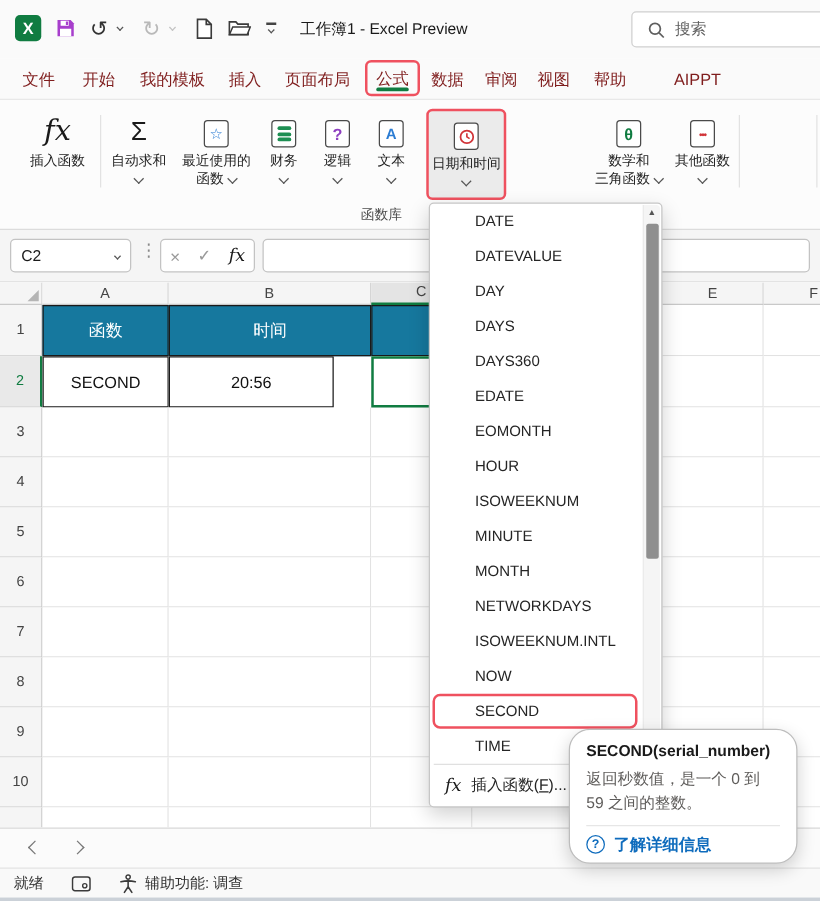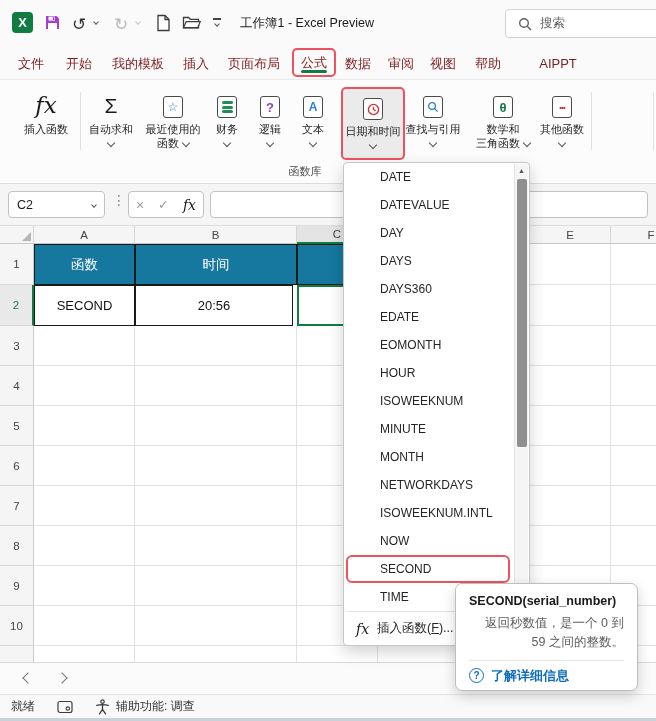--- a/index.html
+++ b/index.html
@@ -77,23 +77,23 @@
   .dd-item.hl { border:2px solid #EF515F; border-radius:6px; margin:0 4px 0 2px; padding-left:32px; }
   .dd-divider { position:absolute; left:3px; right:17px; top:448px; height:1px; background:#E0E0E0; }
   .dd-footer { position:absolute; left:0; right:15px; top:450px; height:31px; display:flex; align-items:center; padding-left:12px; gap:8px; font-size:12.5px; color:#252525; }
   .dd-footer .gfx { font-family:"DejaVu Serif","Liberation Serif",serif; font-style:italic; font-size:14px; color:#1a1a1a; }
   .dd-footer .key { text-decoration:underline; }
   .dd-scroll { position:absolute; top:1px; right:1px; bottom:1px; width:14px; background:#F5F5F5; border-left:1px solid #E3E3E3; border-radius:0 3px 3px 0; }
   .dd-scroll .ar { position:absolute; left:0; width:13px; text-align:center; font-size:7px; color:#555; }
   .dd-thumb { position:absolute; top:15px; left:1.5px; width:10px; height:268px; background:#8F8F8F; border-radius:2px; }
 
   
-  .tooltip { position:absolute; left:455px; top:583px; width:183px; height:108px; background:#fff; border:1px solid #BDBDBD; border-radius:7px; box-shadow:0 5px 14px rgba(0,0,0,0.18); z-index:60; padding:10px 13px 8px 13px; }
+  .tooltip { position:absolute; left:455px; top:583px; width:183px; height:108px; background:#fff; border:1px solid #BDBDBD; border-radius:17px; box-shadow:0 5px 14px rgba(0,0,0,0.18); z-index:60; padding:10px 13px 8px 13px; }
   .tt-title { font-size:12.5px; font-weight:bold; color:#1a1a1a; }
-  .tt-body { margin-top:6px; font-size:12.5px; color:#5f5d5b; line-height:1.55;text-align:right; }
+  .tt-body { margin-top:6px; font-size:12.5px; color:#5f5d5b; line-height:1.55; }
   .tt-div { height:1px; background:#E6E6E6; margin:7px 0 6px 0; }
   .tt-link { display:flex; align-items:center; gap:7px; color:#0F6CBD; font-size:13px; font-weight:bold; }
   .qcirc { width:15px; height:15px; border:1.5px solid #0F6CBD; border-radius:50%; font-size:10px; font-weight:bold; color:#0F6CBD; display:flex; align-items:center; justify-content:center; }
 
   
   .tabbar { position:absolute; top:662px; left:0; width:656px; height:32px; background:#FBFBFB; border-top:1px solid #D9D9D9; }
   .nav-ar { position:absolute; top:11px; width:8px; height:8px; border-left:1.6px solid #777; border-bottom:1.6px solid #777; }
   .nav-prev { left:24px; transform:rotate(45deg); }
   .nav-next { left:58px; transform:rotate(225deg); }
   .stabs { position:absolute; left:100px; top:0; height:32px; display:flex; align-items:center; }
@@ -246,32 +246,20 @@
       <svg width="13" height="13" viewBox="0 0 12 12">
             <circle cx="6" cy="6" r="4.7" fill="none" stroke="#D13438" stroke-width="1.3"></circle>
             <path d="M6 3.4 V6 L8 7.3" fill="none" stroke="#D13438" stroke-width="1.2"></path>
           </svg>
     </span>
       </span>
     <span class="rlabel">日期和时间</span>
     <span class="cv rchev"></span>
   </div>
 
-  <div class="rbtn" style="left:404px;width:58px;">
-    <span class="ricon">
-        <span class="book">
-      <svg width="12" height="12" viewBox="0 0 12 12">
-            <circle cx="5" cy="5" r="3.4" fill="none" stroke="#2B7CD3" stroke-width="1.3"></circle>
-            <line x1="7.6" y1="7.6" x2="10.6" y2="10.6" stroke="#2B7CD3" stroke-width="1.3"></line>
-          </svg>
-    </span>
-      </span>
-    <span class="rlabel">查找与引用</span>
-    <span class="cv rchev"></span>
-  </div>
 
   <div class="rbtn" style="left:467px;width:72px;">
     <span class="ricon">
         <span class="book">
           <span class="bg-green">θ</span>
         </span>
       </span>
     <span class="rlabel">数学和</span>
     <span class="rline2">
         <span>三角函数</span>
@@ -321,21 +309,21 @@
     <div class="colhdr" style="left: 611px; top: 0px; width: 81px; height: 18px;">F</div>
     <div class="rowhdr" style="left: 0px; top: 18px; width: 34px; height: 41px;">1</div>
     <div class="cell teal bAll" style="left: 34px; top: 18px; width: 101px; height: 41px;">函数</div>
     <div class="cell teal bAll" style="left: 135px; top: 18px; width: 162px; height: 41px;">时间</div>
     <div class="cell teal bAll" style="left: 297px; top: 18px; width: 81px; height: 41px;"></div>
     <div class="cell" style="left: 378px; top: 18px; width: 152px; height: 41px;"></div>
     <div class="cell" style="left: 530px; top: 18px; width: 81px; height: 41px;"></div>
     <div class="cell" style="left: 611px; top: 18px; width: 81px; height: 41px;"></div>
     <div class="rowhdr selrow" style="left: 0px; top: 59px; width: 34px; height: 41px;">2</div>
     <div class="cell bAll" style="left: 34px; top: 59px; width: 101px; height: 41px;">SECOND</div>
-    <div class="cell bAll" style="left: 135px; top: 59px; width: 158px; height: 41px; text-align: right;">20:56</div>
+    <div class="cell bAll" style="left: 135px; top: 59px; width: 132px; height: 41px; text-align: right;">20:56</div>
     <div class="cell" style="left: 297px; top: 59px; width: 81px; height: 41px;"></div>
     <div class="cell" style="left: 378px; top: 59px; width: 152px; height: 41px;"></div>
     <div class="cell" style="left: 530px; top: 59px; width: 81px; height: 41px;"></div>
     <div class="cell" style="left: 611px; top: 59px; width: 81px; height: 41px;"></div>
     <div class="rowhdr" style="left: 0px; top: 100px; width: 34px; height: 40px;">3</div>
     <div class="cell" style="left: 34px; top: 100px; width: 101px; height: 40px;"></div>
     <div class="cell" style="left: 135px; top: 100px; width: 162px; height: 40px;"></div>
     <div class="cell" style="left: 297px; top: 100px; width: 81px; height: 40px;"></div>
     <div class="cell" style="left: 378px; top: 100px; width: 152px; height: 40px;"></div>
     <div class="cell" style="left: 530px; top: 100px; width: 81px; height: 40px;"></div>

